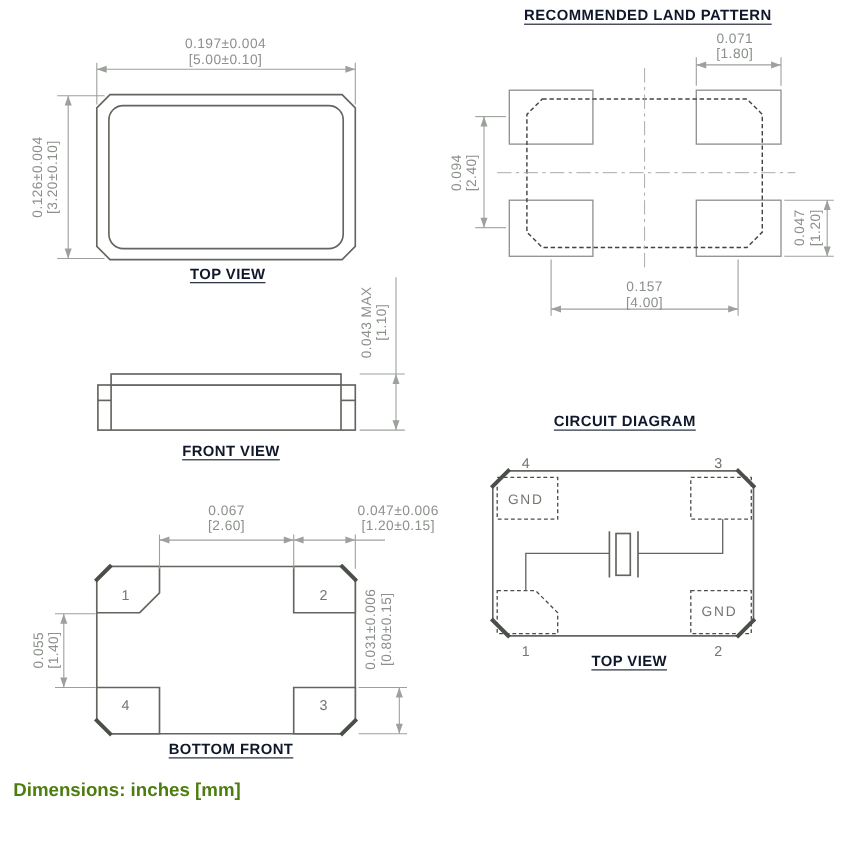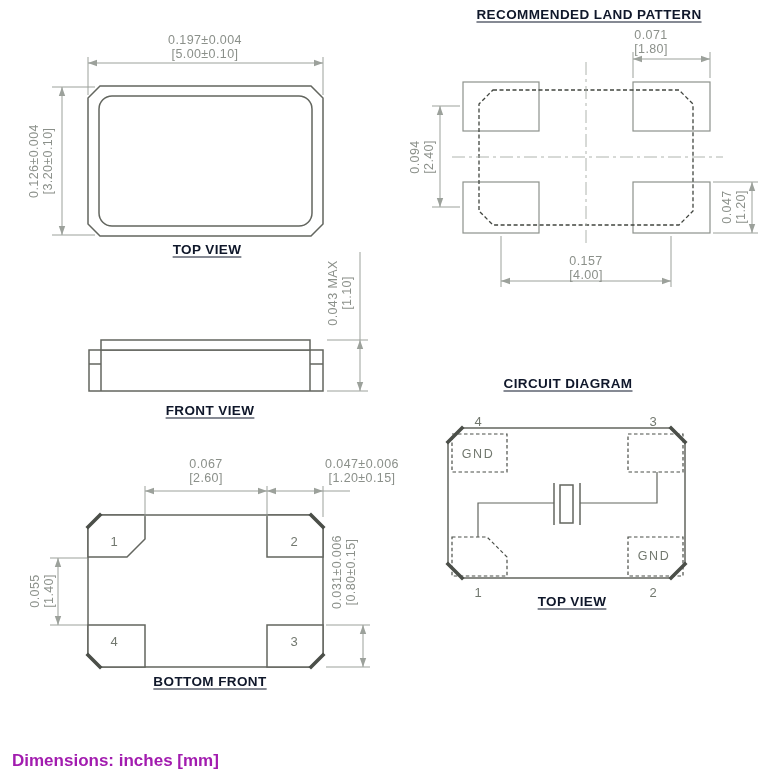--- a/index.html
+++ b/index.html
@@ -24,22 +24,22 @@
   .dim span{display:block;}
 
   .title{position:absolute;transform:translate(-50%,-50%);color:#0f172a;
          font-weight:bold;font-size:13.5px;letter-spacing:.4px;white-space:nowrap;
          text-decoration:underline;text-underline-offset:3px;}
 
   .pinlabel{position:absolute;transform:translate(-50%,-50%);color:#72786f;
             font-size:13px;white-space:nowrap;}
   .gnd{letter-spacing:1.6px;font-size:12.5px;text-align:right;}
 
-  .footer{position:absolute;left:12px;top:751px;font-weight:bold;
-          font-size:17px;color:#a21caf;white-space:nowrap;}
+  .footer{position:absolute;left:12px;top:709px;font-weight:bold;
+          font-size:17px;color:#4d7c0f;white-space:nowrap;}
 </style>
 </head>
 <body>
 
 <div class="canvas">
 
   <svg width="768" height="776" viewBox="0 0 768 776">
 
     <g>
       <polygon class="lnw" points="100,86 311,86 323,98 323,224 311,236 100,236 88,224 88,98"></polygon>
@@ -173,21 +173,21 @@
     <span>0.055</span>
     <span>[1.40]</span>
   </div>
   <div class="pinlabel" style="left:114px;top:541px">1</div>
   <div class="pinlabel" style="left:294px;top:541px">2</div>
   <div class="pinlabel" style="left:294px;top:641px">3</div>
   <div class="pinlabel" style="left:114px;top:641px">4</div>
   <div class="title" style="left:210px;top:681px">BOTTOM FRONT</div>
 
   <div class="title" style="left:589px;top:14px">RECOMMENDED LAND PATTERN</div>
-  <div class="dim" style="left:651px;top:42px">
+  <div class="dim" style="left:668px;top:42px">
     <span>0.071</span>
     <span>[1.80]</span>
   </div>
   <div class="dim rot" style="left:422px;top:157px">
     <span>0.094</span>
     <span>[2.40]</span>
   </div>
   <div class="dim rot" style="left:734px;top:207px">
     <span>0.047</span>
     <span>[1.20]</span>

